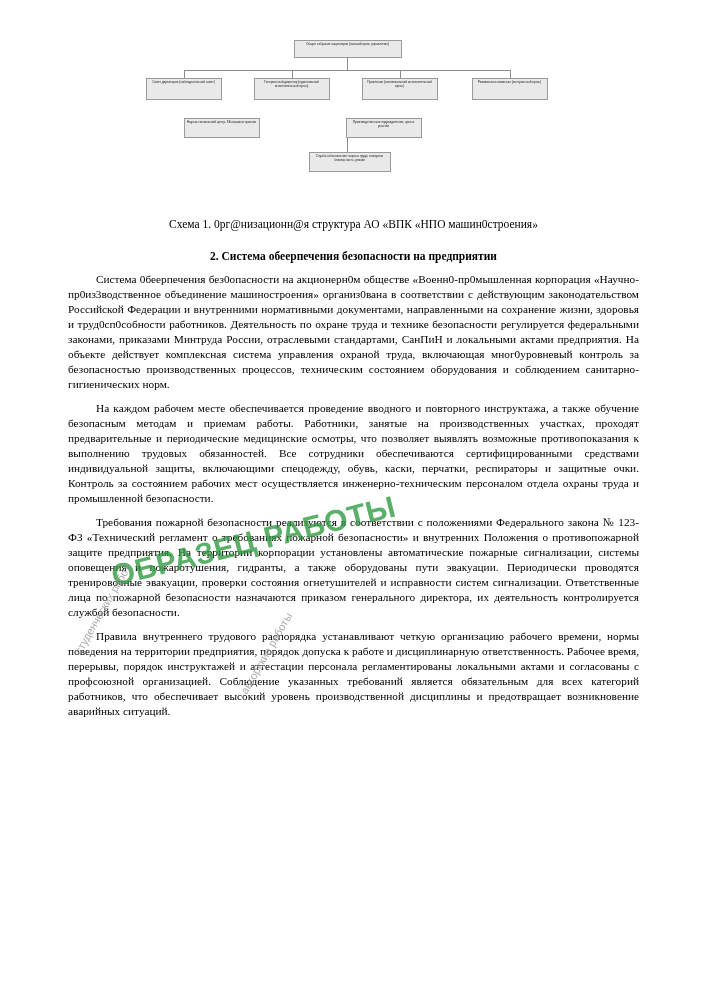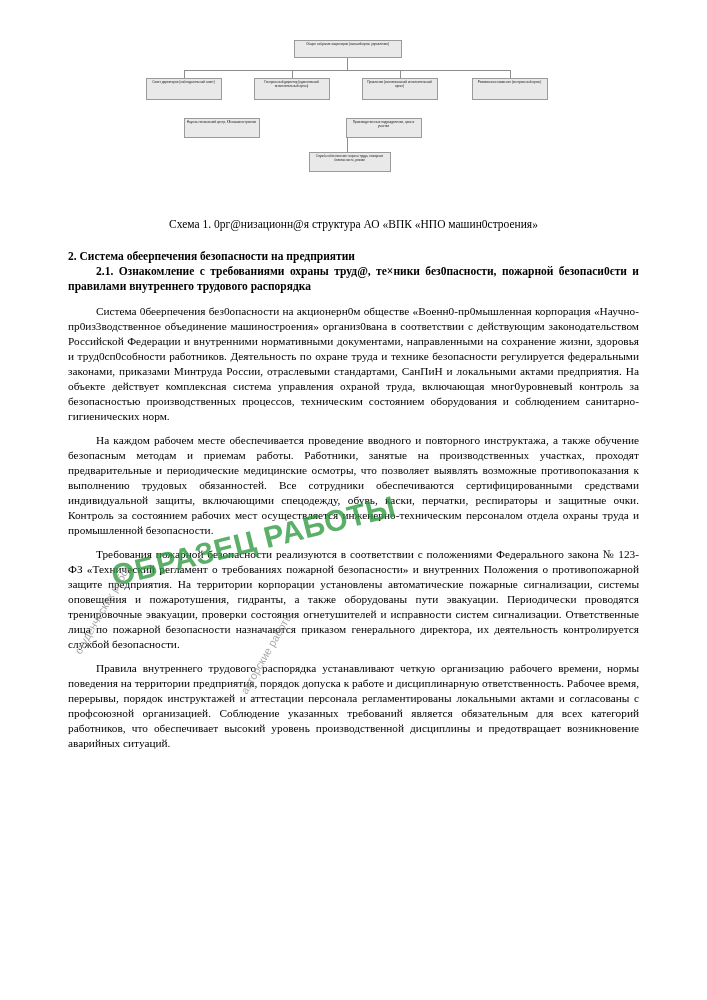--- a/index.html
+++ b/index.html
@@ -53,21 +53,21 @@
   
   .caption {
     text-align: center;
     font-size: 11.5px;
     margin: 0 0 20px 0;
     color: #000;
   }
   h2.sec {
     font-size: 11.5px;
     font-weight: bold;
-    text-align: left;
+    text-align: center;
     margin: 0 0 2px 0;
   }
   h3.sub {
     font-size: 11.5px;
     font-weight: bold;
     text-align: justify;
     text-indent: 28px;
     margin: 0 0 8px 0;
     line-height: 1.30;
   }
@@ -153,21 +153,20 @@
       <div class="chart-node" style="left:202px; top:78px; width:76px; height:20px;">Производственные подразделения, цеха и участки</div>
 
       <div class="chart-line" style="left:203px; top:98px; width:1px; height:14px;"></div>
 
       <div class="chart-node" style="left:165px; top:112px; width:82px; height:20px;">Службы обеспечения: охрана труда, пожарная безопасность, режим</div>
     </div>
 
     <p class="caption">Схема 1. 0рг@низационн@я стрyктyра АО «ВПК «НПО машин0строения»</p>
 
     <h2 class="sec">2. Система обеерпечения безопасности на предприятии</h2>
-    <h3 class="sub">2.1. Ознакомление с требованиями охраны труд@, те×ники без0пасности, пожарной безопаси0єти и правилами внутреннего трудового распорядка</h3>
 
     <p class="body">Система 0беерпечения без0опасности на акционерн0м обществе «Военн0-пр0мышленная корпорация «Научно-пр0из3водственное объединение машиностроения» организ0вана в соответствии с действующим законодательством Российской Федерации и внутренними нормативными документами, направленными на сохранение жизни, здоровья и труд0сп0собности работников. Деятельность по охране труда и технике безопасности регулируется федеральными законами, приказами Минтруда России, отраслевыми стандартами, СанПиН и локальными актами предприятия. На объекте действует комплексная система управления охраной труда, включающая мног0уровневый контроль за безопасностью производственных процессов, техническим состоянием оборудования и соблюдением санитарно-гигиенических норм.</p>
     <p class="body gap">На каждом рабочем месте обеспечивается проведение вводного и повторного инструктажа, а также обучение безопасным методам и приемам работы. Работники, занятые на производственных участках, проходят предварительные и периодические медицинские осмотры, что позволяет выявлять возможные противопоказания к выполнению трудовых обязанностей. Все сотрудники обеспечиваются сертифицированными средствами индивидуальной защиты, включающими спецодежду, обувь, каски, перчатки, респираторы и защитные очки. Контроль за состоянием рабочих мест осуществляется инженерно-техническим персоналом отдела охраны труда и промышленной безопасности.</p>
     <p class="body gap">Требования пожарной безопасности реализуются в соответствии с положениями Федерального закона № 123-ФЗ «Технический регламент о требованиях пожарной безопасности» и внутренних Положения о противопожарной защите предприятия. На территории корпорации установлены автоматические пожарные сигнализации, системы оповещения и пожаротушения, гидранты, а также оборудованы пути эвакуации. Периодически проводятся тренировочные эвакуации, проверки состояния огнетушителей и исправности систем сигнализации. Ответственные лица по пожарной безопасности назначаются приказом генерального директора, их деятельность контролируется службой безопасности.</p>
     <p class="body gap">Правила внутреннего трудового распорядка устанавливают четкую организацию рабочего времени, нормы поведения на территории предприятия, порядок допуска к работе и дисциплинарную ответственность. Рабочее время, перерывы, порядок инструктажей и аттестации персонала регламентированы локальными актами и согласованы с профсоюзной организацией. Соблюдение указанных требований является обязательным для всех категорий работников, что обеспечивает высокий уровень производственной дисциплины и предотвращает возникновение аварийных ситуаций.</p>
 
   </div>
 
   <div class="wm-green">ОБРАЗЕЦ РАБОТЫ</div>
   <div class="wm-gray1">студенческих работ</div>

